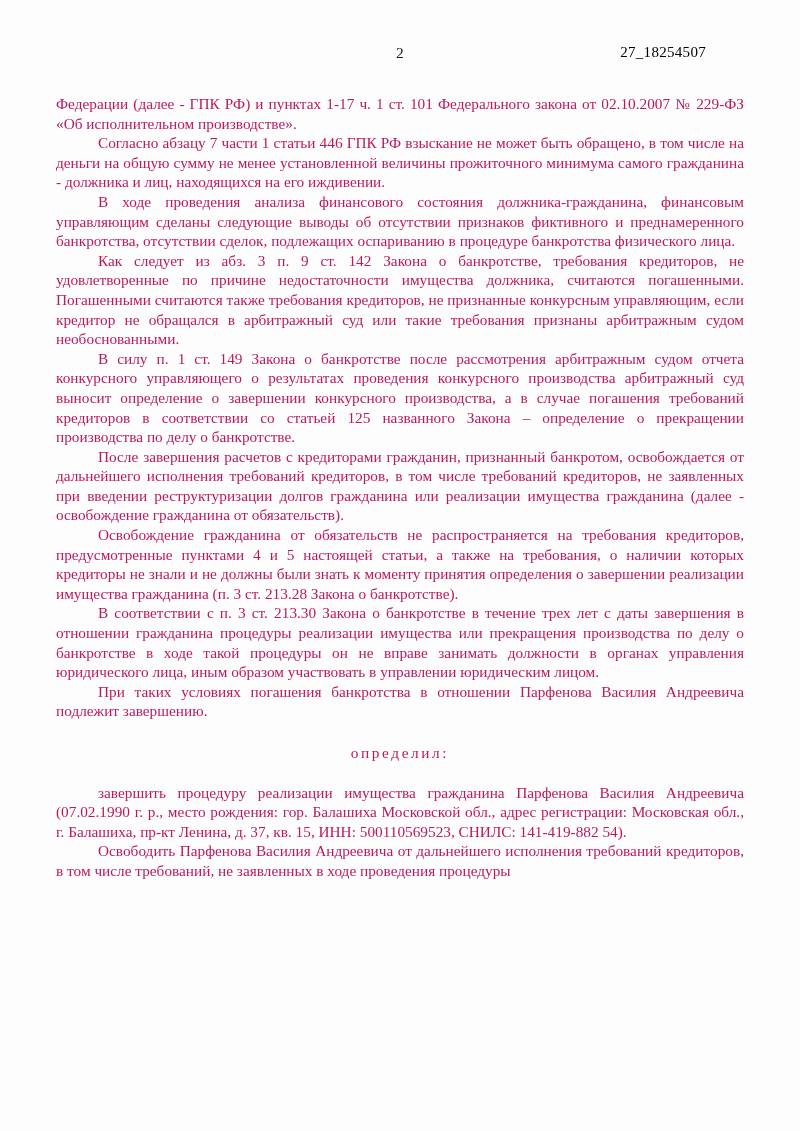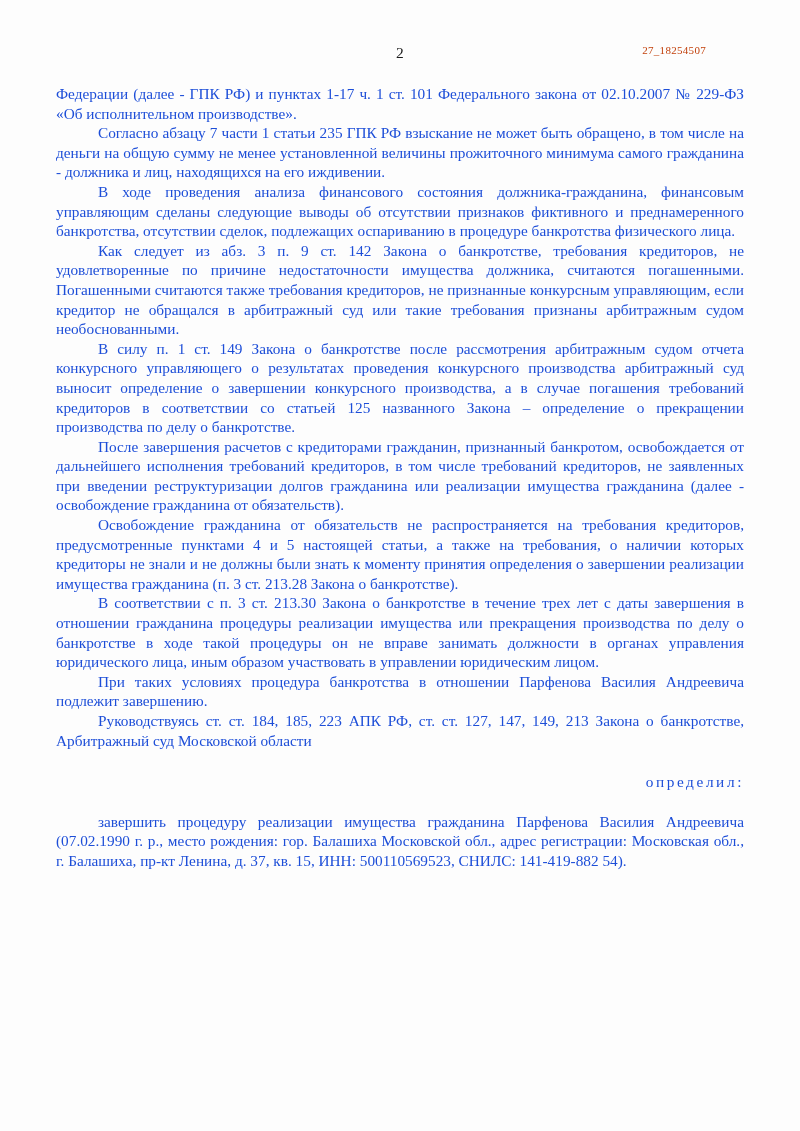--- a/index.html
+++ b/index.html
@@ -31,69 +31,69 @@
   }
   .page-number {
     font-size: 15.5px;
     color: #1a1a1a;
     letter-spacing: 0.2px;
   }
   .doc-code {
     position: absolute;
     right: 38px;
     top: 0;
-    font-size: 11px;
-    color: #c2410c;
+    font-size: 15px;
+    color: #000000;
     letter-spacing: 0.3px;
     font-family: Liberation Serif, serif;
   }
   .body-text {
-    margin-top: 10px;
+    margin-top: 20px;
     font-size: 15.3px;
     line-height: 19.6px;
     text-align: justify;
     text-justify: inter-word;
-    color: #1d4ed8;
+    color: #be185d;
   }
   .para {
     margin: 0;
     text-align: justify;
     text-indent: 42px;
   }
   .para.noindent {
     text-indent: 0;
   }
   .center-head {
     margin: 22px 0 20px 0;
-    text-align: right;
+    text-align: center;
     font-size: 15.3px;
     letter-spacing: 2.6px;
   }
 </style>
 </head>
 <body>
 
 <div class="page">
 
   <div class="header">
     <span class="page-number">2</span>
     <span class="doc-code">27_18254507</span>
   </div>
 
   <div class="body-text">
 
     <p class="para noindent">Федерации (далее - ГПК РФ) и пунктах 1-17 ч. 1 ст. 101 Федерального закона от 02.10.2007 № 229-ФЗ «Об исполнительном производстве».</p>
-    <p class="para">Согласно абзацу 7 части 1 статьи 235 ГПК РФ взыскание не может быть обращено, в том числе на деньги на общую сумму не менее установленной величины прожиточного минимума самого гражданина - должника и лиц, находящихся на его иждивении.</p>
+    <p class="para">Согласно абзацу 7 части 1 статьи 446 ГПК РФ взыскание не может быть обращено, в том числе на деньги на общую сумму не менее установленной величины прожиточного минимума самого гражданина - должника и лиц, находящихся на его иждивении.</p>
     <p class="para">В ходе проведения анализа финансового состояния должника-гражданина, финансовым управляющим сделаны следующие выводы об отсутствии признаков фиктивного и преднамеренного банкротства, отсутствии сделок, подлежащих оспариванию в процедуре банкротства физического лица.</p>
     <p class="para">Как следует из абз. 3 п. 9 ст. 142 Закона о банкротстве, требования кредиторов, не удовлетворенные по причине недостаточности имущества должника, считаются погашенными. Погашенными считаются также требования кредиторов, не признанные конкурсным управляющим, если кредитор не обращался в арбитражный суд или такие требования признаны арбитражным судом необоснованными.</p>
     <p class="para">В силу п. 1 ст. 149 Закона о банкротстве после рассмотрения арбитражным судом отчета конкурсного управляющего о результатах проведения конкурсного производства арбитражный суд выносит определение о завершении конкурсного производства, а в случае погашения требований кредиторов в соответствии со статьей 125 названного Закона – определение о прекращении производства по делу о банкротстве.</p>
     <p class="para">После завершения расчетов с кредиторами гражданин, признанный банкротом, освобождается от дальнейшего исполнения требований кредиторов, в том числе требований кредиторов, не заявленных при введении реструктуризации долгов гражданина или реализации имущества гражданина (далее - освобождение гражданина от обязательств).</p>
     <p class="para">Освобождение гражданина от обязательств не распространяется на требования кредиторов, предусмотренные пунктами 4 и 5 настоящей статьи, а также на требования, о наличии которых кредиторы не знали и не должны были знать к моменту принятия определения о завершении реализации имущества гражданина (п. 3 ст. 213.28 Закона о банкротстве).</p>
     <p class="para">В соответствии с п. 3 ст. 213.30 Закона о банкротстве в течение трех лет с даты завершения в отношении гражданина процедуры реализации имущества или прекращения производства по делу о банкротстве в ходе такой процедуры он не вправе занимать должности в органах управления юридического лица, иным образом участвовать в управлении юридическим лицом.</p>
-    <p class="para">При таких условиях процедура банкротства в отношении Парфенова Василия Андреевича подлежит завершению.</p>
-    <p class="para">Руководствуясь ст. ст. 184, 185, 223 АПК РФ, ст. ст. 127, 147, 149, 213 Закона о банкротстве, Арбитражный суд Московской области</p>
+    <p class="para">При таких условиях погашения банкротства в отношении Парфенова Василия Андреевича подлежит завершению.</p>
 
     <div class="center-head">определил:</div>
 
     <p class="para">завершить процедуру реализации имущества гражданина Парфенова Василия Андреевича (07.02.1990 г. р., место рождения: гор. Балашиха Московской обл., адрес регистрации: Московская обл., г. Балашиха, пр-кт Ленина, д. 37, кв. 15, ИНН: 500110569523, СНИЛС: 141-419-882 54).</p>
+    <p class="para">Освободить Парфенова Василия Андреевича от дальнейшего исполнения требований кредиторов, в том числе требований, не заявленных в ходе проведения процедуры</p>
 
   </div>
 </div>
 
 </body></html>

